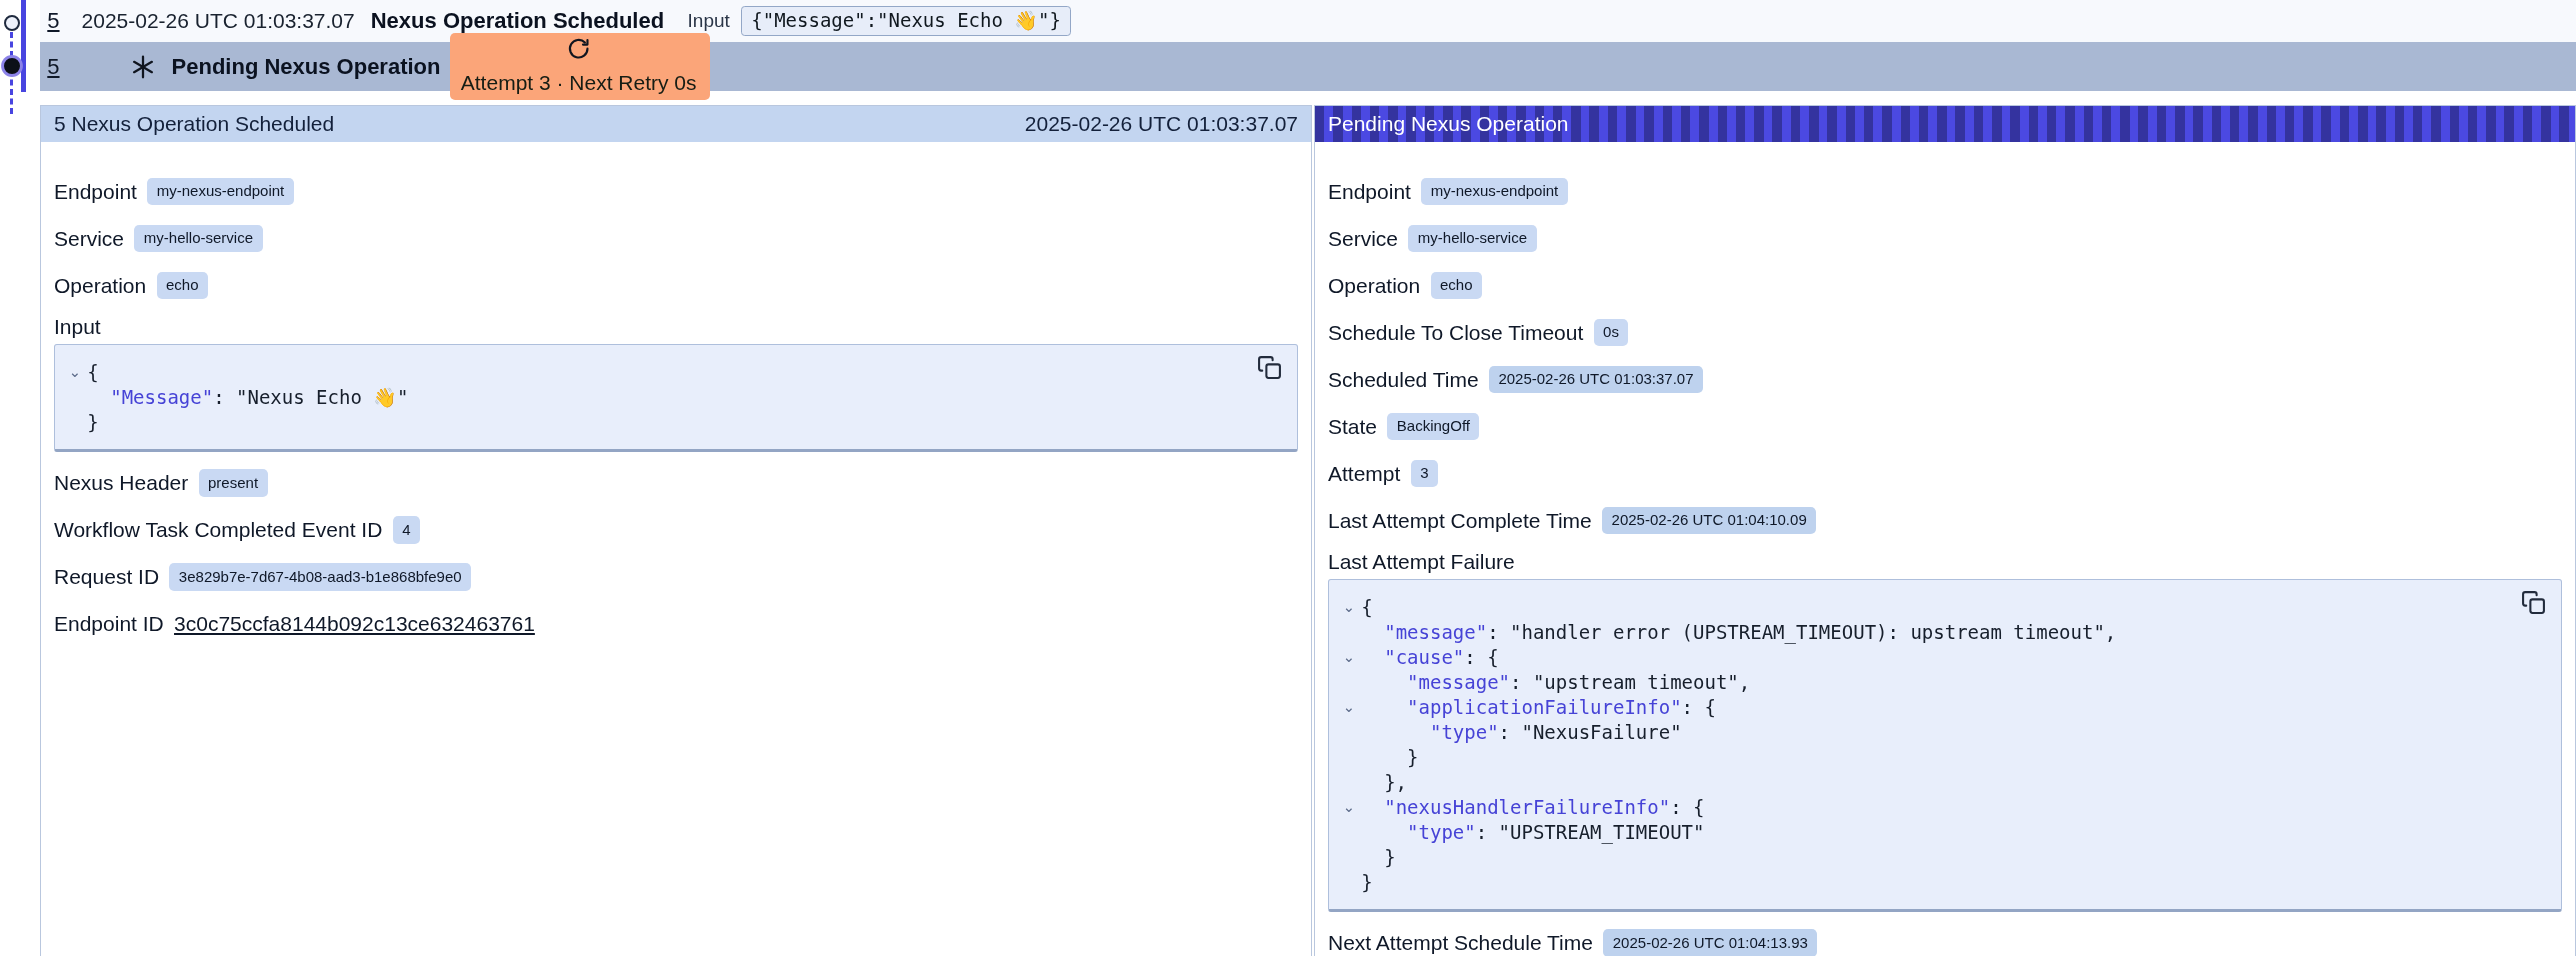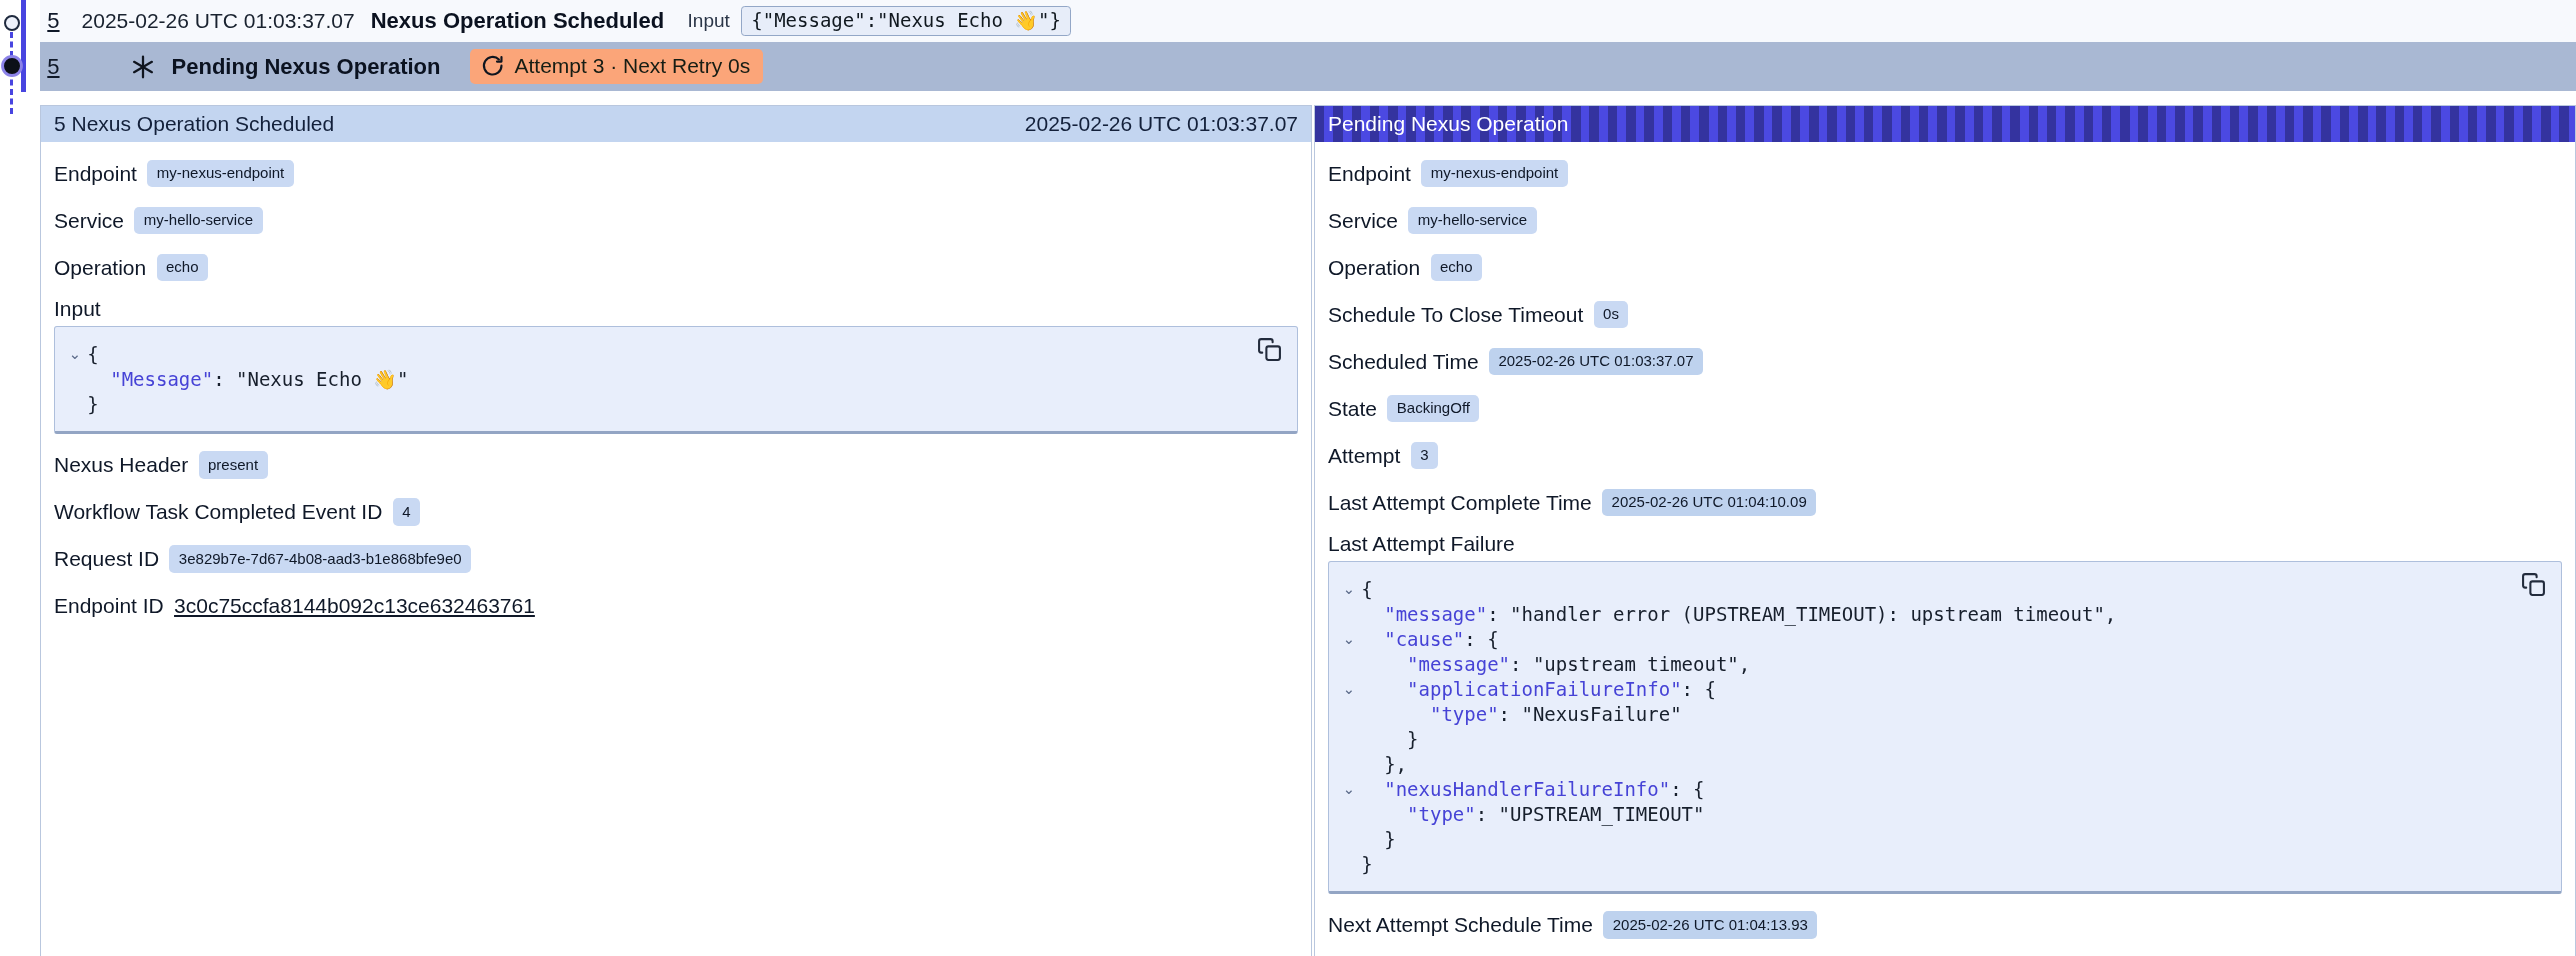--- a/index.html
+++ b/index.html
@@ -22,35 +22,35 @@
   .row-ts{font-size:21px;color:#19222f;margin-left:22px;}
   .row-title{font-size:22px;font-weight:700;color:#0b1220;margin-left:16px;}
   .row-input-label{font-size:19px;color:#2b3648;margin-left:23.4px;}
   .row-input-badge{
     margin-left:11.7px;font-family:"DejaVu Sans Mono", monospace;font-size:19px;color:#10181f;
     background:#e7edf9;border:1.5px solid #93a7c7;border-radius:3.7px;padding:2.2px 8.8px 3.7px;
   }
   .pending .row-title{margin-left:16px;}
   .asterisk{margin-left:70px;display:inline-flex;}
   .retry-badge{
-    display:inline-flex;align-items:center;gap:10.3px;margin-left:30px;
-    background:#fba579;border-radius:5.1px;padding:4.4px 13px 5.9px 10.3px;font-size:21px;color:#161d14;
+    display:inline-flex;align-items:center;gap:10.3px;margin-left:10px;
+    background:#fba579;border-radius:5.1px;padding:4.4px 13px 5.9px 10.3px;font-size:21px;color:#161d14;flex-direction:column;
   }
   
   .panel{position:absolute;top:105px;background:#ffffff;border:1.5px solid #b9c7de;box-sizing:border-box;}
   .panel.left{left:40px;width:1272px;height:879px;}
   .panel.right{left:1314px;width:1262px;height:879px;}
   .panel-header{height:36px;display:flex;align-items:center;justify-content:space-between;padding:0 13px;box-sizing:border-box;}
   .panel.left .panel-header{background:#c3d5f0;color:#13203a;}
   .panel.right .panel-header{
     background:repeating-linear-gradient(90deg,#34339f 0px,#34339f 9.5px,#4b49e2 9.5px,#4b49e2 18.3px);
     color:#ffffff;
   }
   .panel-header .ph-title,.panel-header .ph-time{font-size:21px;}
-  .panel-body{padding:8px 13px 0 13px;}
+  .panel-body{padding:26px 13px 0 13px;}
   .field-row{height:47px;display:flex;align-items:center;}
   .field-label{font-size:21px;color:#0f1828;}
   .field-badge{
     margin-left:10.3px;background:#c9d9f3;border-radius:5.1px;padding:4.4px 9.5px 5.9px;font-size:15px;color:#0f1828;
   }
   .field-badge.time{background:#bed2ee;}
   .field-link{margin-left:10.3px;font-size:21px;color:#0f1828;text-decoration:underline;cursor:pointer;text-align:right;}
   .code-label-row{height:35px;display:flex;align-items:center;}
   .code-block{
     position:relative;background:#e8eefb;border:1.5px solid #aebfdc;border-bottom:3.7px solid #93a5c4;

